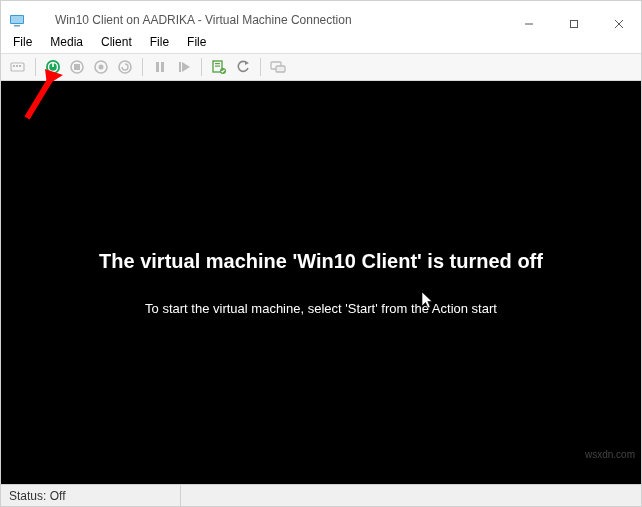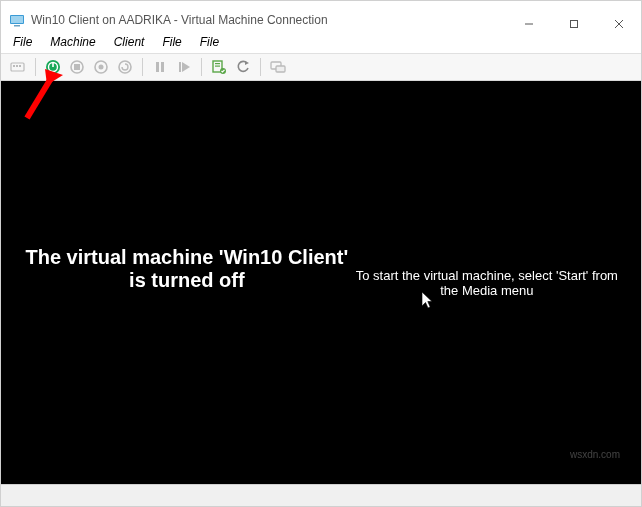--- a/index.html
+++ b/index.html
@@ -17,20 +17,21 @@
     }
     
     .titlebar {
       height: 30px;
       display: flex;
       align-items: center;
       padding: 8px 0 0 8px;
       background: #fff;
       color: #555;
       font-size: 12px;
+      gap: 24px;
     }
     .titlebar .app-icon {
       width: 16px; height: 16px;
       margin-right: 6px;
       display: inline-flex; align-items: center; justify-content: center;
     }
     .titlebar .title { flex: 1; }
     .win-controls { display: flex; height: 100%; }
     .win-controls .btn {
       width: 45px; height: 30px;
@@ -44,21 +45,20 @@
       align-items: center;
       padding: 0 4px;
       background: #fff;
       font-size: 12px;
       color: #000;
       gap: 2px;
     }
     .menubar .menu-item {
       padding: 2px 8px;
       cursor: default;
-      font-style: italic;
     }
     
     .toolbar {
       height: 28px;
       border-top: 1px solid #e0e0e0;
       border-bottom: 1px solid #d8d8d8;
       background: #f7f7f7;
       display: flex;
       align-items: center;
       padding: 0 6px;
@@ -76,21 +76,21 @@
       background: #d0d0d0;
       margin: 0 4px;
     }
     .tb-btn svg { width: 16px; height: 16px; display: block; }
     
     .viewport {
       flex: 1;
       background: #000;
       color: #fff;
       display: flex;
-      flex-direction: row;
+      flex-direction: column;
       align-items: center;
       justify-content: center;
       text-align: center;
       padding: 20px;
       position: relative;
     }
     .viewport .headline {
       font-size: 20px;
       font-weight: bold;
       margin-bottom: 28px;
@@ -127,21 +127,21 @@
     
     .annotation-arrow {
       position: absolute;
       left: 16px;
       top: 62px;
       pointer-events: none;
       z-index: 50;
     }
     .watermark {
       position: absolute;
-      right: 21px;
+      right: 6px;
       bottom: 24px;
       font-size: 10px;
       color: rgba(255,255,255,0.25);
       pointer-events: none;
     }
   </style>
 </head>
 <body>
 
 <div class="titlebar">
@@ -168,21 +168,21 @@
       <svg width="10" height="10" viewBox="0 0 10 10">
           <line x1="1" y1="1" x2="9" y2="9" stroke="#555" stroke-width="1"></line>
           <line x1="9" y1="1" x2="1" y2="9" stroke="#555" stroke-width="1"></line>
         </svg>
     </div>
   </div>
 </div>
 
 <div class="menubar">
   <span class="menu-item">File</span>
-  <span class="menu-item">Machine</span>
+  <span class="menu-item">Media</span>
   <span class="menu-item">Client</span>
   <span class="menu-item">File</span>
   <span class="menu-item">File</span>
 </div>
 
 <div class="toolbar">
   <div class="tb-btn" title="Ctrl+Alt+Del">
     <svg viewBox="0 0 16 16">
         <rect x="1" y="4" width="13" height="8" rx="1" fill="none" stroke="#bbb" stroke-width="1.2"></rect>
         <rect x="3" y="6" width="2" height="2" fill="#bbb"></rect>
@@ -249,30 +249,31 @@
   <div class="tb-btn" title="Enhanced Session">
     <svg viewBox="0 0 16 16">
         <rect x="1" y="3" width="10" height="7" rx="1" fill="none" stroke="#bbb" stroke-width="1.3"></rect>
         <rect x="6" y="7" width="9" height="6" rx="1" fill="#eee" stroke="#bbb" stroke-width="1.3"></rect>
       </svg>
   </div>
 </div>
 
 <div class="viewport">
   <div class="headline">The virtual machine 'Win10 Client' is turned off</div>
-  <div class="subline">To start the virtual machine, select 'Start' from the Media menu</div>
+  <div class="subline">To start the virtual machine, select 'Start' from the Action start</div>
   <div class="cursor-arrow">
     <svg width="16" height="20" viewBox="0 0 16 20">
         <path d="M1 1 L1 15 L4.5 11.5 L7 17 L9.2 16 L6.8 10.5 L11 10.5 Z" fill="#fff" stroke="#000" stroke-width="0.6"></path>
       </svg>
   </div>
   <div class="watermark">wsxdn.com</div>
 </div>
 
 <div class="statusbar">
+  <div class="cell">Status: Off</div>
   <div class="cell" style="flex:1;border-right:none"></div>
 </div>
 
 <div class="annotation-arrow">
   <svg width="60" height="60" viewBox="0 0 60 60">
     <line x1="10" y1="55" x2="36" y2="12" stroke="#ff0000" stroke-width="6"></line>
     <polygon points="28,6 46,12 30,22" fill="#ff0000"></polygon>
   </svg>
 </div>
 

